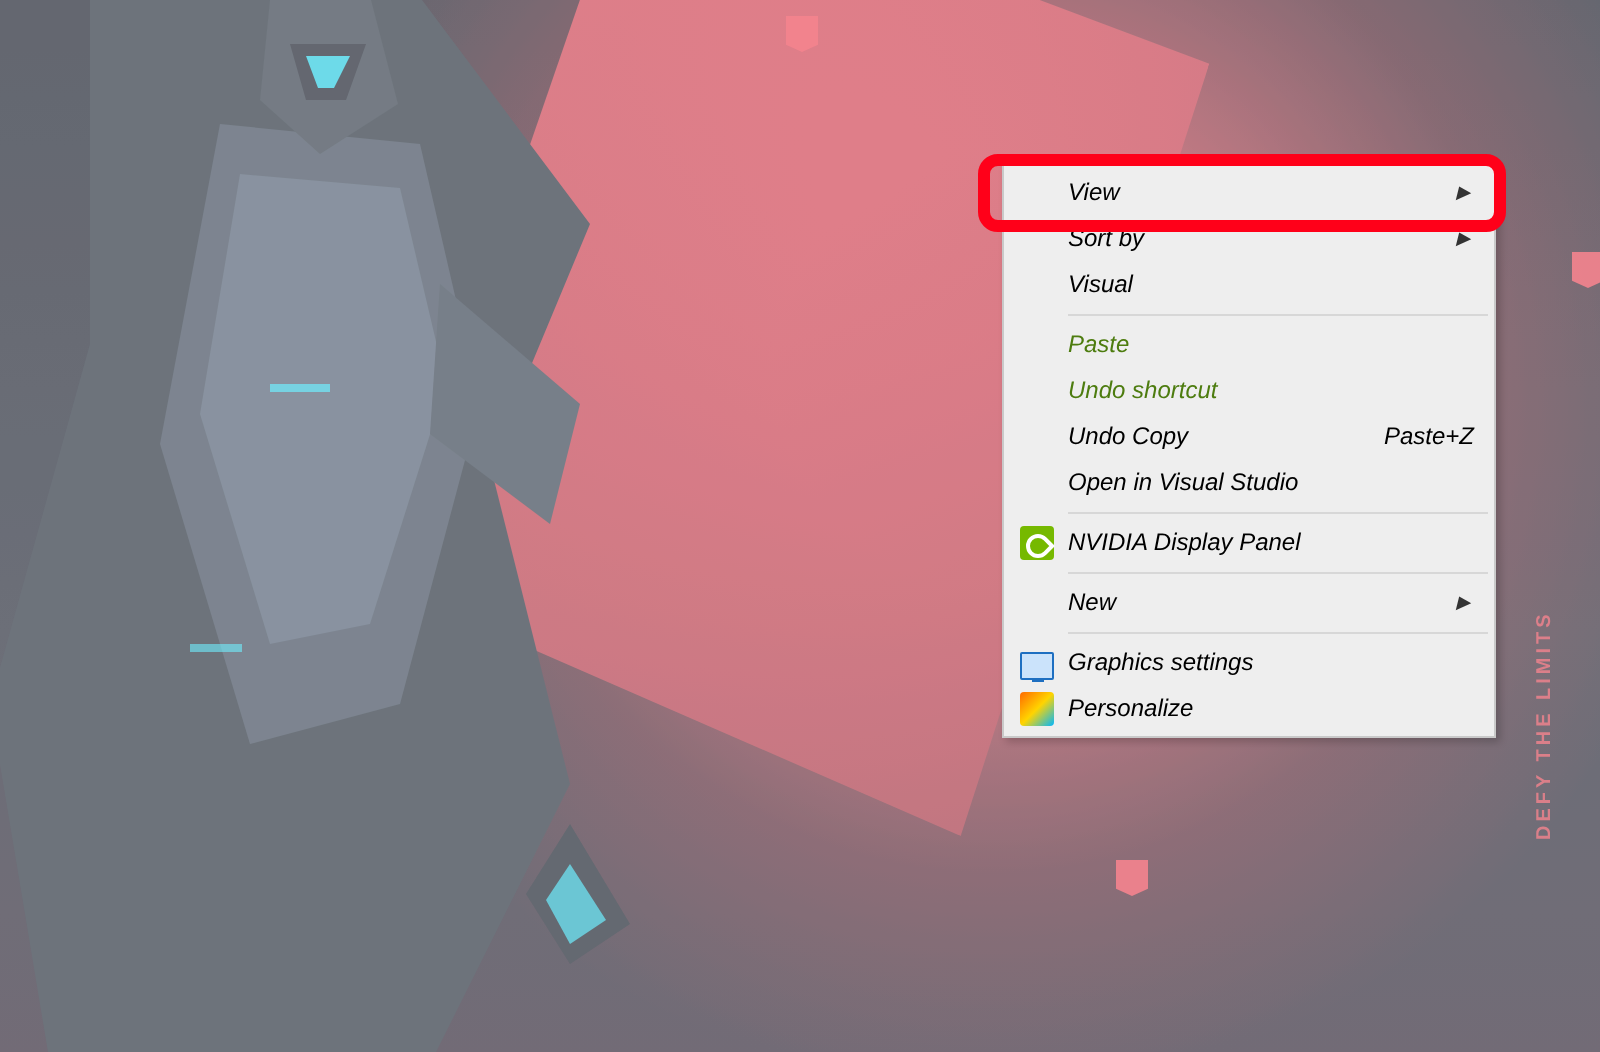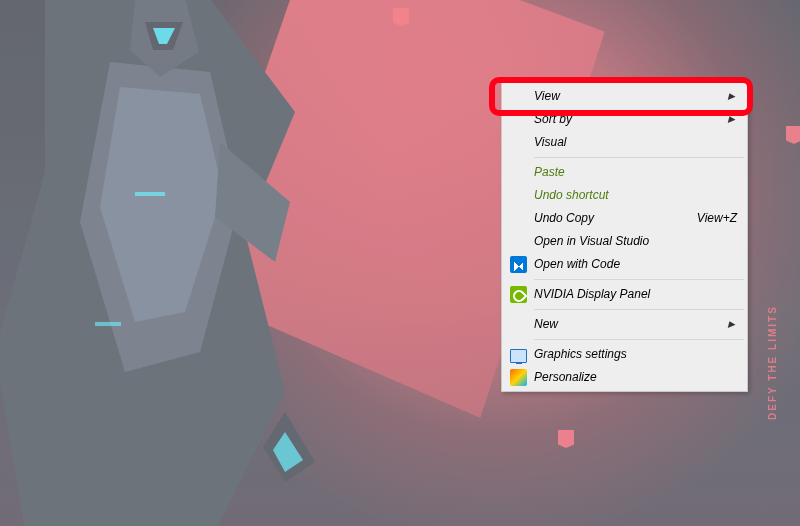--- a/index.html
+++ b/index.html
@@ -151,31 +151,27 @@
     <div class="mi disabled">
       <span>Paste</span>
     </div>
 
     <div class="mi disabled">
       <span>Undo shortcut</span>
     </div>
 
     <div class="mi">
       <span>Undo Copy</span>
-      <span class="kb">View+Z</span>
+      <span class="kb">Paste+Z</span>
     </div>
 
     <div class="mi">
       <span>Open in Visual Studio</span>
     </div>
 
-    <div class="mi">
-      <span class="ico ic-vscode"></span>
-      <span>Open with Code</span>
-    </div>
 
     <div class="sep"></div>
 
 
     <div class="mi">
       <span class="ico ic-nvidia"></span>
       <span>NVIDIA Display Panel</span>
     </div>
 
     <div class="sep"></div>

